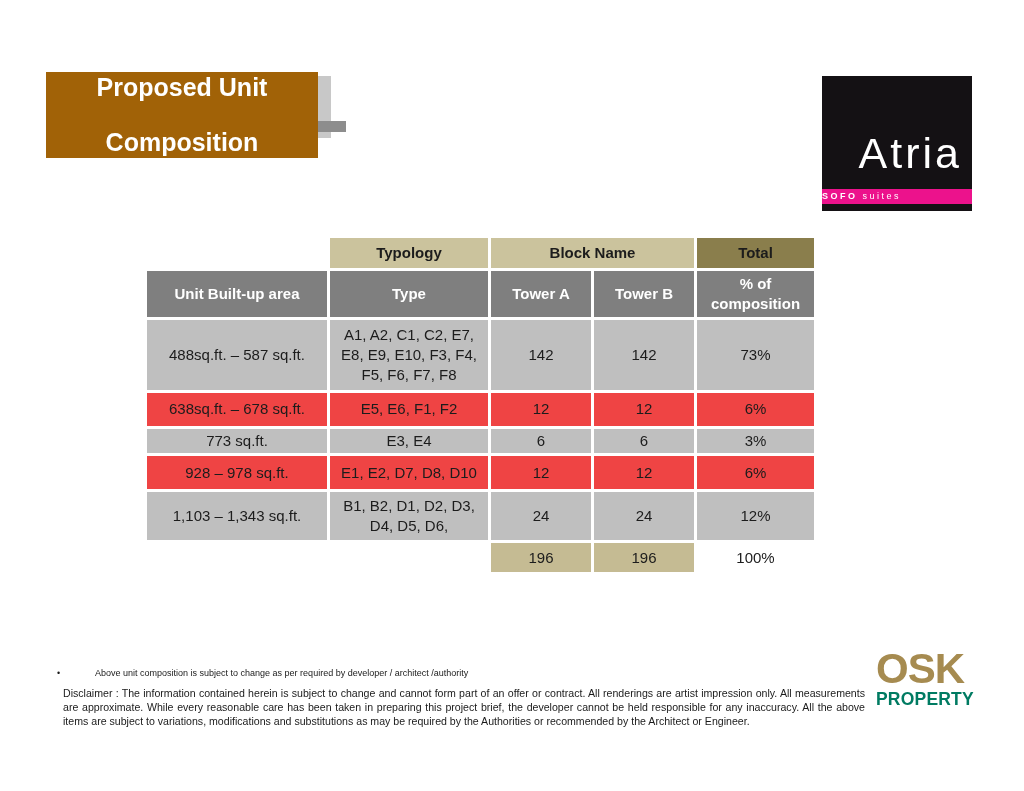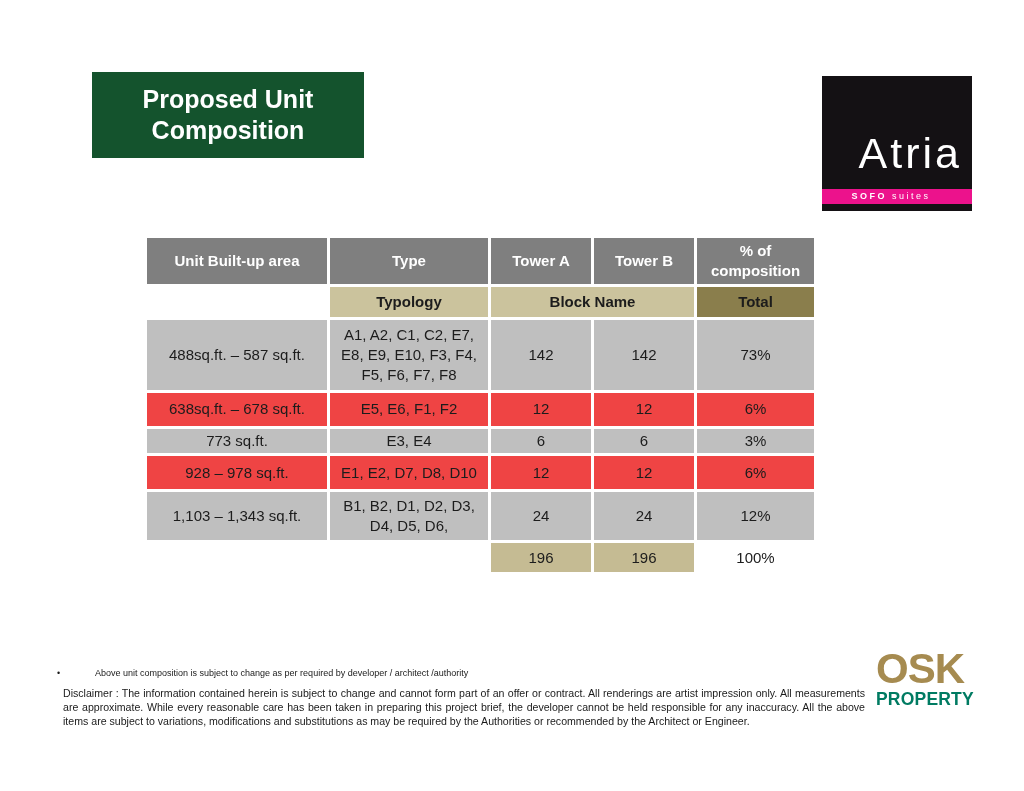--- a/index.html
+++ b/index.html
@@ -25,30 +25,29 @@
   .banner-shadow-dark {
     position: absolute;
     left: 317px; top: 121px;
     width: 29px; height: 11px;
     background: #8d8d8d;
   }
   .banner {
     position: absolute;
     left: 46px; top: 72px;
     width: 272px; height: 86px;
-    background: #14532d;
+    background: #a16207;
     color: #ffffff;
     font-weight: bold;
     font-size: 25px;
     line-height: 31px;
     text-align: center;
     display: flex;
     flex-direction: column;
-    justify-content: center;
-    margin-left: 46px;
+    justify-content: space-between;
   }
 
   
   .atria-logo {
     position: absolute;
     left: 822px; top: 57px;
     width: 150px; height: 135px;
     background: #141114;
     margin-top: 19px;
   }
@@ -61,21 +60,21 @@
     letter-spacing: 3px;
     line-height: 1;
   }
   .atria-bar {
     position: absolute;
     left: 0; bottom: 7px;
     width: 100%; height: 15px;
     background: #ec128c;
     color: #ffffff;
     font-size: 9px;
-    text-align: center;
+    text-align: left;
     line-height: 15px;
     padding-right: 12px;
     letter-spacing: 2.5px;
   }
   .atria-bar b { letter-spacing: 2.5px; }
 
   
   .heading {
     position: absolute;
     left: 133px; top: 196px;
@@ -170,32 +169,32 @@
 
   <table class="unit-table">
     <colgroup>
       <col style="width:180px">
         <col style="width:158px">
         <col style="width:100px">
         <col style="width:100px">
         <col style="width:117px">
     </colgroup>
     <tbody>
-        <tr style="height:46px">
+        <tr style="height:30px">
+      <td class="c-none"></td>
+      <td class="c-tanhdr">Typology</td>
+      <td class="c-tanhdr" colspan="2">Block Name</td>
+      <td class="c-olive">Total</td>
+    </tr>
+    <tr style="height:46px">
       <td class="c-gray">Unit Built-up area</td>
       <td class="c-gray">Type</td>
       <td class="c-gray">Tower A</td>
       <td class="c-gray">Tower B</td>
       <td class="c-gray">% of composition</td>
-    </tr>
-    <tr style="height:30px">
-      <td class="c-none"></td>
-      <td class="c-tanhdr">Typology</td>
-      <td class="c-tanhdr" colspan="2">Block Name</td>
-      <td class="c-olive">Total</td>
     </tr>
     <tr style="height:70px">
       <td class="c-dark">488sq.ft. – 587 sq.ft.</td>
       <td class="c-dark">A1, A2, C1, C2, E7, E8, E9, E10, F3, F4, F5, F6, F7, F8</td>
       <td class="c-dark">142</td>
       <td class="c-dark">142</td>
       <td class="c-dark">73%</td>
     </tr>
     <tr style="height:33px">
       <td class="c-light">638sq.ft. – 678 sq.ft.</td>

